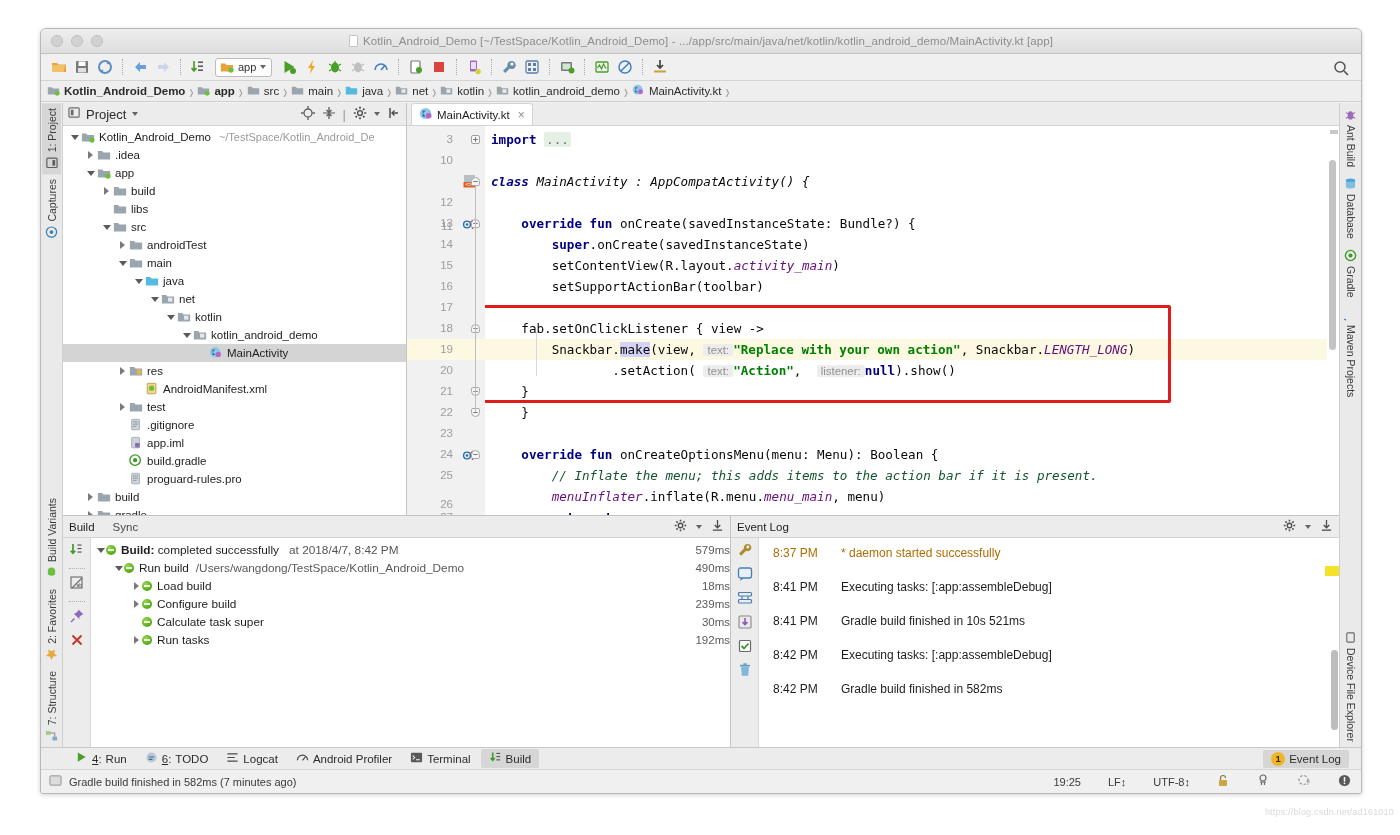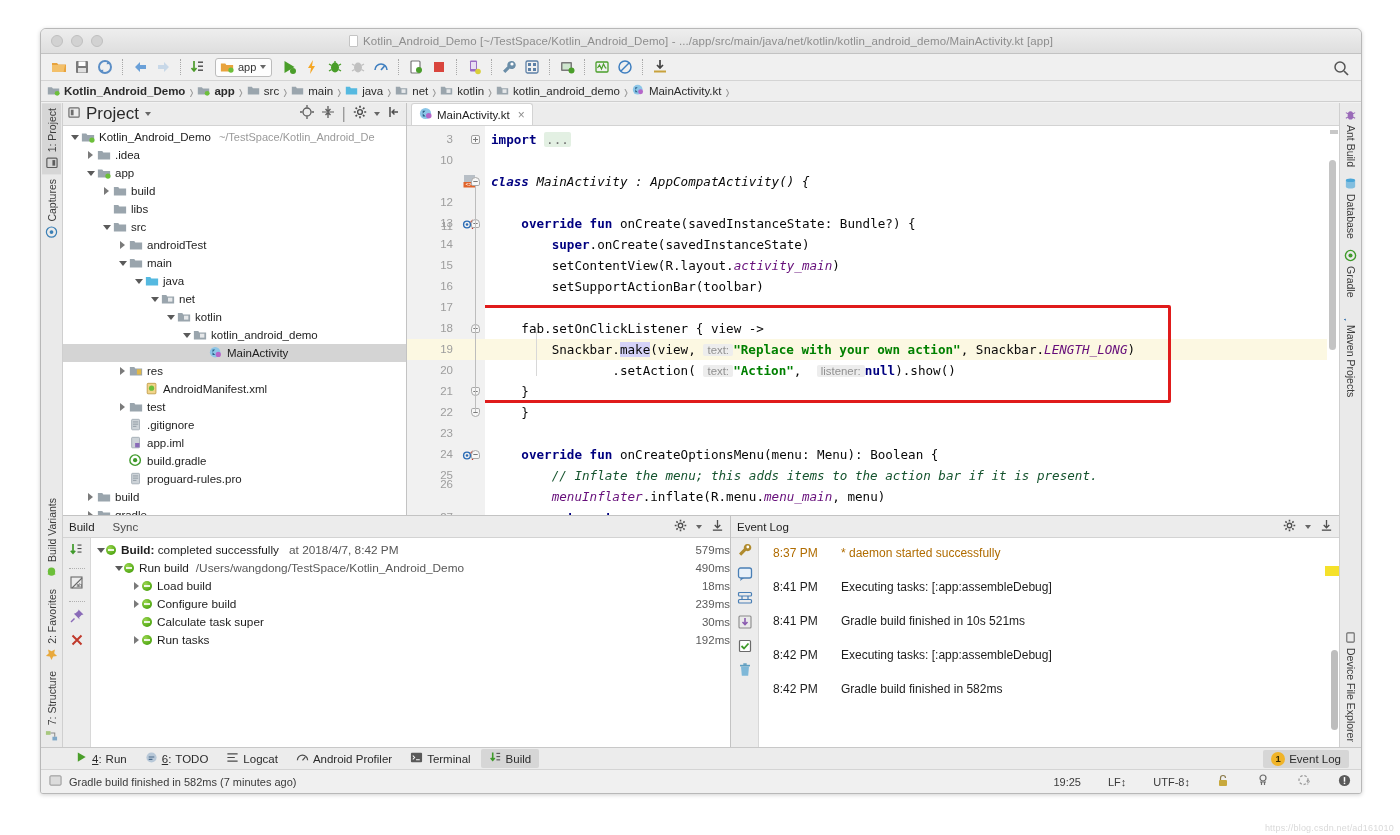--- a/index.html
+++ b/index.html
@@ -114,21 +114,21 @@
 
   
   .projectpanel {
     width: 344px; flex: 0 0 344px;
     display: flex; flex-direction: column;
     background: #ffffff; border-right: 1px solid #c3c3c3;
   }
   .pp-header {
     height: 23px; background: #ececec; border-bottom: 1px solid #d3d3d3;
     display: flex; align-items: center; padding: 0 5px;
-    font-size: 17px; color: #2b2b2b;
+    font-size: 13px; color: #2b2b2b;
   }
   .pp-title { margin-left: 5px; }
   .pp-tools { margin-left: auto; display: flex; align-items: center; gap: 7px; }
   .tree { flex: 1; overflow: hidden; padding-top: 2px; font-size: 11.5px;
           color: #1d1d1d; background:#fff; }
   .row {
     height: 18px; display: flex; align-items: center;
     white-space: nowrap; padding-right: 4px;
   }
   .row.sel { background: #d4d4d4; }
@@ -279,21 +279,21 @@
   }
   .statusbar {
     position: absolute; left: 0; right: 0; bottom: 0; height: 24px;
     background: #f0f0f0; border-top: 1px solid #d4d4d4;
     display: flex; align-items: center; padding-left: 8px;
     font-size: 11px; color: #3a3a3a;
   }
   .sb-right { margin-left: auto; display: flex; align-items: center;
               gap: 27px; padding-right: 10px; }
   .watermark {
-    position: absolute; right: 6px; bottom: 2px;
+    position: absolute; right: 6px; bottom: 18px;
     font-size: 9px; color: #d9d9d9; letter-spacing: .2px;
   }
 </style>
 </head>
 <body>
 
 <div id="app">
   <div class="window">
 
     <div class="titlebar">
@@ -934,21 +934,21 @@
               <div class="lnum" style="top: 175px;">17</div>
               <div class="lnum" style="top: 196px;">18</div>
               <div class="lrow hl" style="top: 213px;"></div>
               <div class="lnum" style="top: 217px;">19</div>
               <div class="lnum" style="top: 238px;">20</div>
               <div class="lnum" style="top: 259px;">21</div>
               <div class="lnum" style="top: 280px;">22</div>
               <div class="lnum" style="top: 301px;">23</div>
               <div class="lnum" style="top: 322px;">24</div>
               <div class="lnum" style="top: 343px;">25</div>
-              <div class="lnum" style="top: 352px; margin-left: 24px;">26</div>
+              <div class="lnum" style="top: 372px; margin-left: 24px;">26</div>
               <div class="lnum" style="top: 385px;">27</div>
             </div>
           <div class="gutter-ann" id="gutterann">
               <div class="foldmark" style="left: 12px; top: 9px;">
                 <svg width="7" height="7" viewBox="0 0 7 7" style="display:block">
                   <path d="M3.5 1v5M1 3.5h5" stroke="#7a7a7a" stroke-width="1"></path>
                 </svg>
               </div>
               <div style="position: absolute; left: 3px; top: 48px;"><svg width="15" height="15" viewBox="0 0 15 15">
                   <rect x="2" y="1" width="11" height="7.5" fill="#b8bfc6"></rect>

